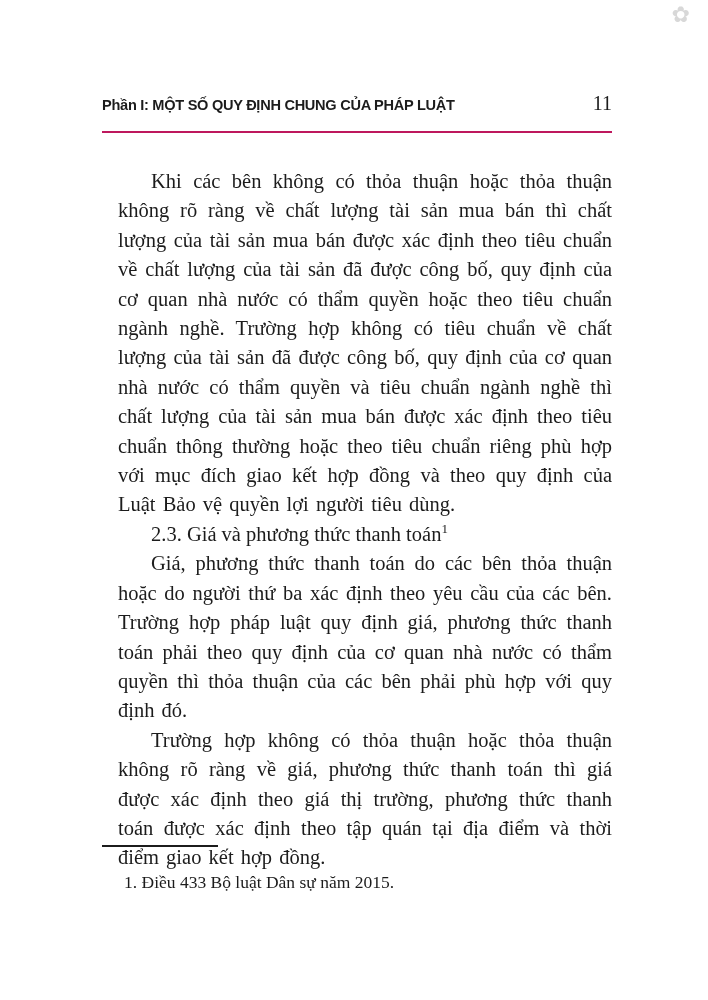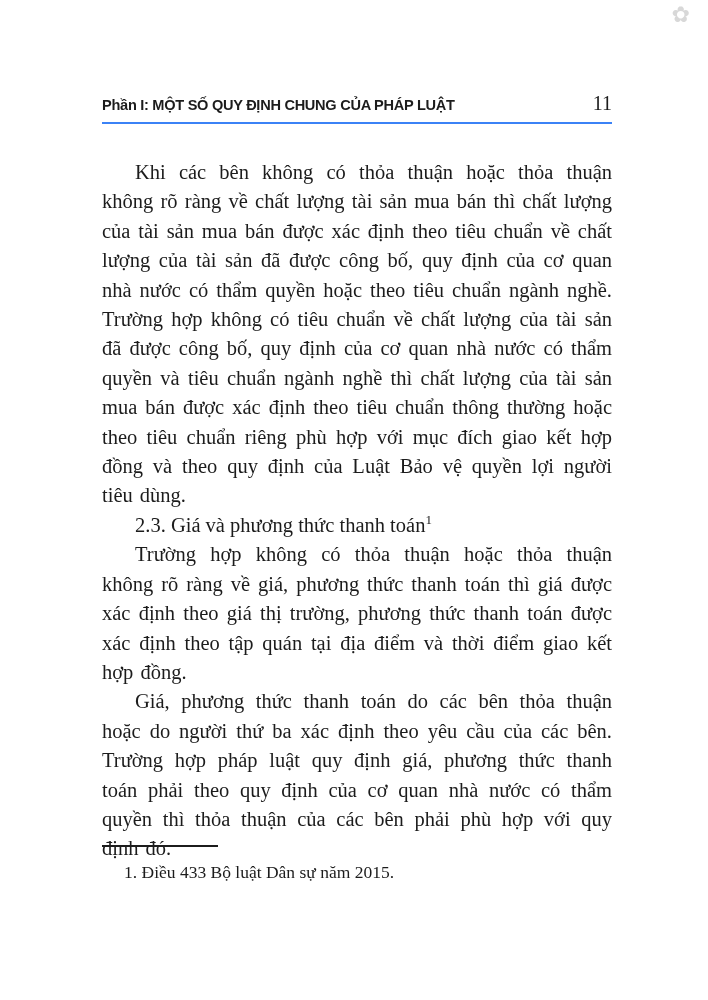--- a/index.html
+++ b/index.html
@@ -25,22 +25,22 @@
   .content {
     position: absolute;
     left: 102px;
     top: 44px;
     width: 510px;
   }
   .running-header {
     display: flex;
     justify-content: space-between;
     align-items: baseline;
-    border-bottom: 2px solid #3b82f6;
-    padding-bottom: 7px;
+    border-bottom: 2px solid #be185d;
+    padding-bottom: 16px;
   }
   .header-title {
     font-family: "Liberation Sans", "DejaVu Sans", sans-serif;
     font-weight: bold;
     font-size: 15.5px;
     letter-spacing: -0.3px;
     transform: scaleX(0.94);
     transform-origin: left center;
     white-space: nowrap;
   }
@@ -48,20 +48,21 @@
     font-family: "Liberation Serif", "DejaVu Serif", serif;
     font-size: 20px;
     margin-top: 48px;
   }
   .body-text {
     font-family: "Liberation Serif", "DejaVu Serif", serif;
     font-size: 20.5px;
     line-height: 29.4px;
     text-align: justify;
     margin-top: 34px;
+    margin-left: 16px;
   }
   .body-text p {
     text-indent: 33px;
     word-spacing: 2px;
   }
   .section-heading {
     font-family: "Liberation Serif", "DejaVu Serif", serif;
     font-size: 20.5px;
     line-height: 29.4px;
     text-indent: 33px;
@@ -77,21 +78,21 @@
     width: 510px;
     font-family: "Liberation Serif", "DejaVu Serif", serif;
   }
   .footnote-rule {
     width: 116px;
     border: none;
     border-top: 2px solid #1c1c1c;
     margin: 0;
   }
   .footnote-text {
-    margin-top: 13px;
+    margin-top: 23px;
     font-size: 17.5px;
     text-indent: 22px;
     line-height: 24px;
   }
 </style>
 </head>
 <body>
 
 <div class="page">
 
@@ -104,23 +105,23 @@
       <span class="page-number">11</span>
     </div>
 
     <div class="body-text">
       <p>Khi các bên không có thỏa thuận hoặc thỏa thuận không rõ ràng về chất lượng tài sản mua bán thì chất lượng của tài sản mua bán được xác định theo tiêu chuẩn về chất lượng của tài sản đã được công bố, quy định của cơ quan nhà nước có thẩm quyền hoặc theo tiêu chuẩn ngành nghề. Trường hợp không có tiêu chuẩn về chất lượng của tài sản đã được công bố, quy định của cơ quan nhà nước có thẩm quyền và tiêu chuẩn ngành nghề thì chất lượng của tài sản mua bán được xác định theo tiêu chuẩn thông thường hoặc theo tiêu chuẩn riêng phù hợp với mục đích giao kết hợp đồng và theo quy định của Luật Bảo vệ quyền lợi người tiêu dùng.</p>
 
       <div class="section-heading">
         <span>2.3. Giá và phương thức thanh toán</span><sup>1</sup>
       </div>
 
+      <p>Giá, phương thức thanh toán do các bên thỏa thuận hoặc do người thứ ba xác định theo yêu cầu của các bên. Trường hợp pháp luật quy định giá, phương thức thanh toán phải theo quy định của cơ quan nhà nước có thẩm quyền thì thỏa thuận của các bên phải phù hợp với quy định đó.</p>
+
       <p>Trường hợp không có thỏa thuận hoặc thỏa thuận không rõ ràng về giá, phương thức thanh toán thì giá được xác định theo giá thị trường, phương thức thanh toán được xác định theo tập quán tại địa điểm và thời điểm giao kết hợp đồng.</p>
-
-      <p>Giá, phương thức thanh toán do các bên thỏa thuận hoặc do người thứ ba xác định theo yêu cầu của các bên. Trường hợp pháp luật quy định giá, phương thức thanh toán phải theo quy định của cơ quan nhà nước có thẩm quyền thì thỏa thuận của các bên phải phù hợp với quy định đó.</p>
     </div>
 
   </div>
 
   <div class="footnote-area">
     <hr class="footnote-rule">
     <p class="footnote-text">1. Điều 433 Bộ luật Dân sự năm 2015.</p>
   </div>
 
 </div>

